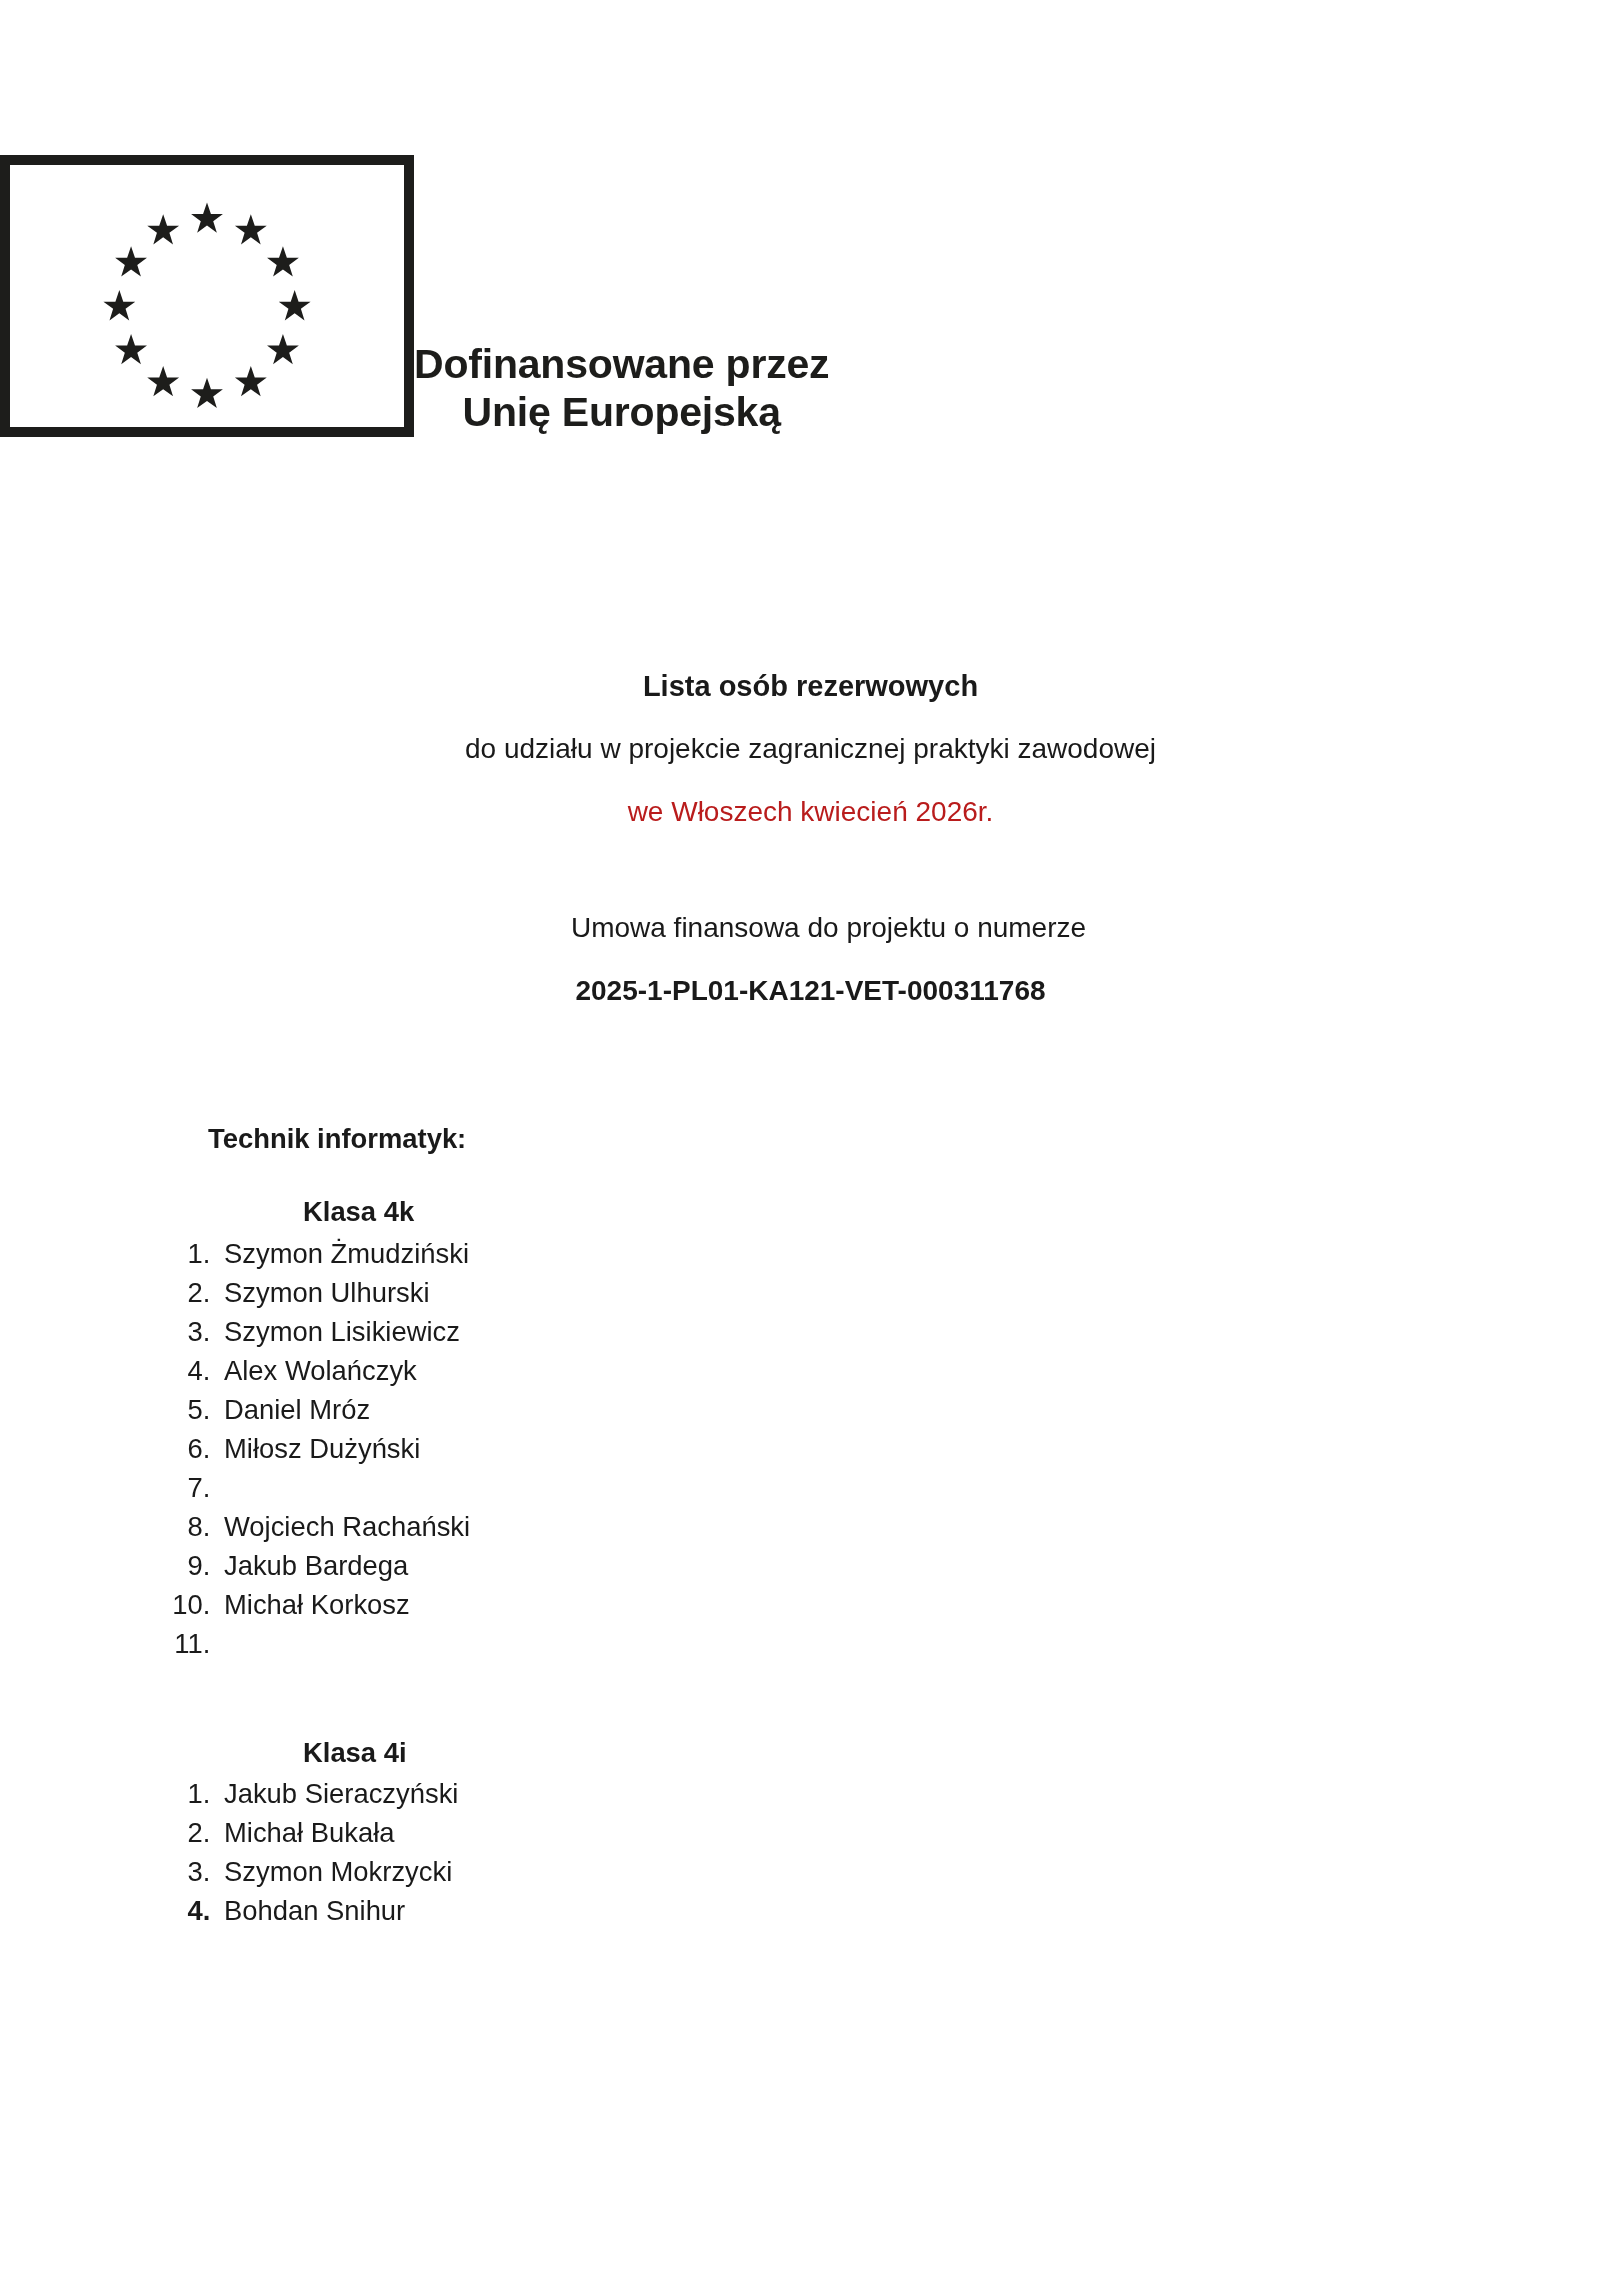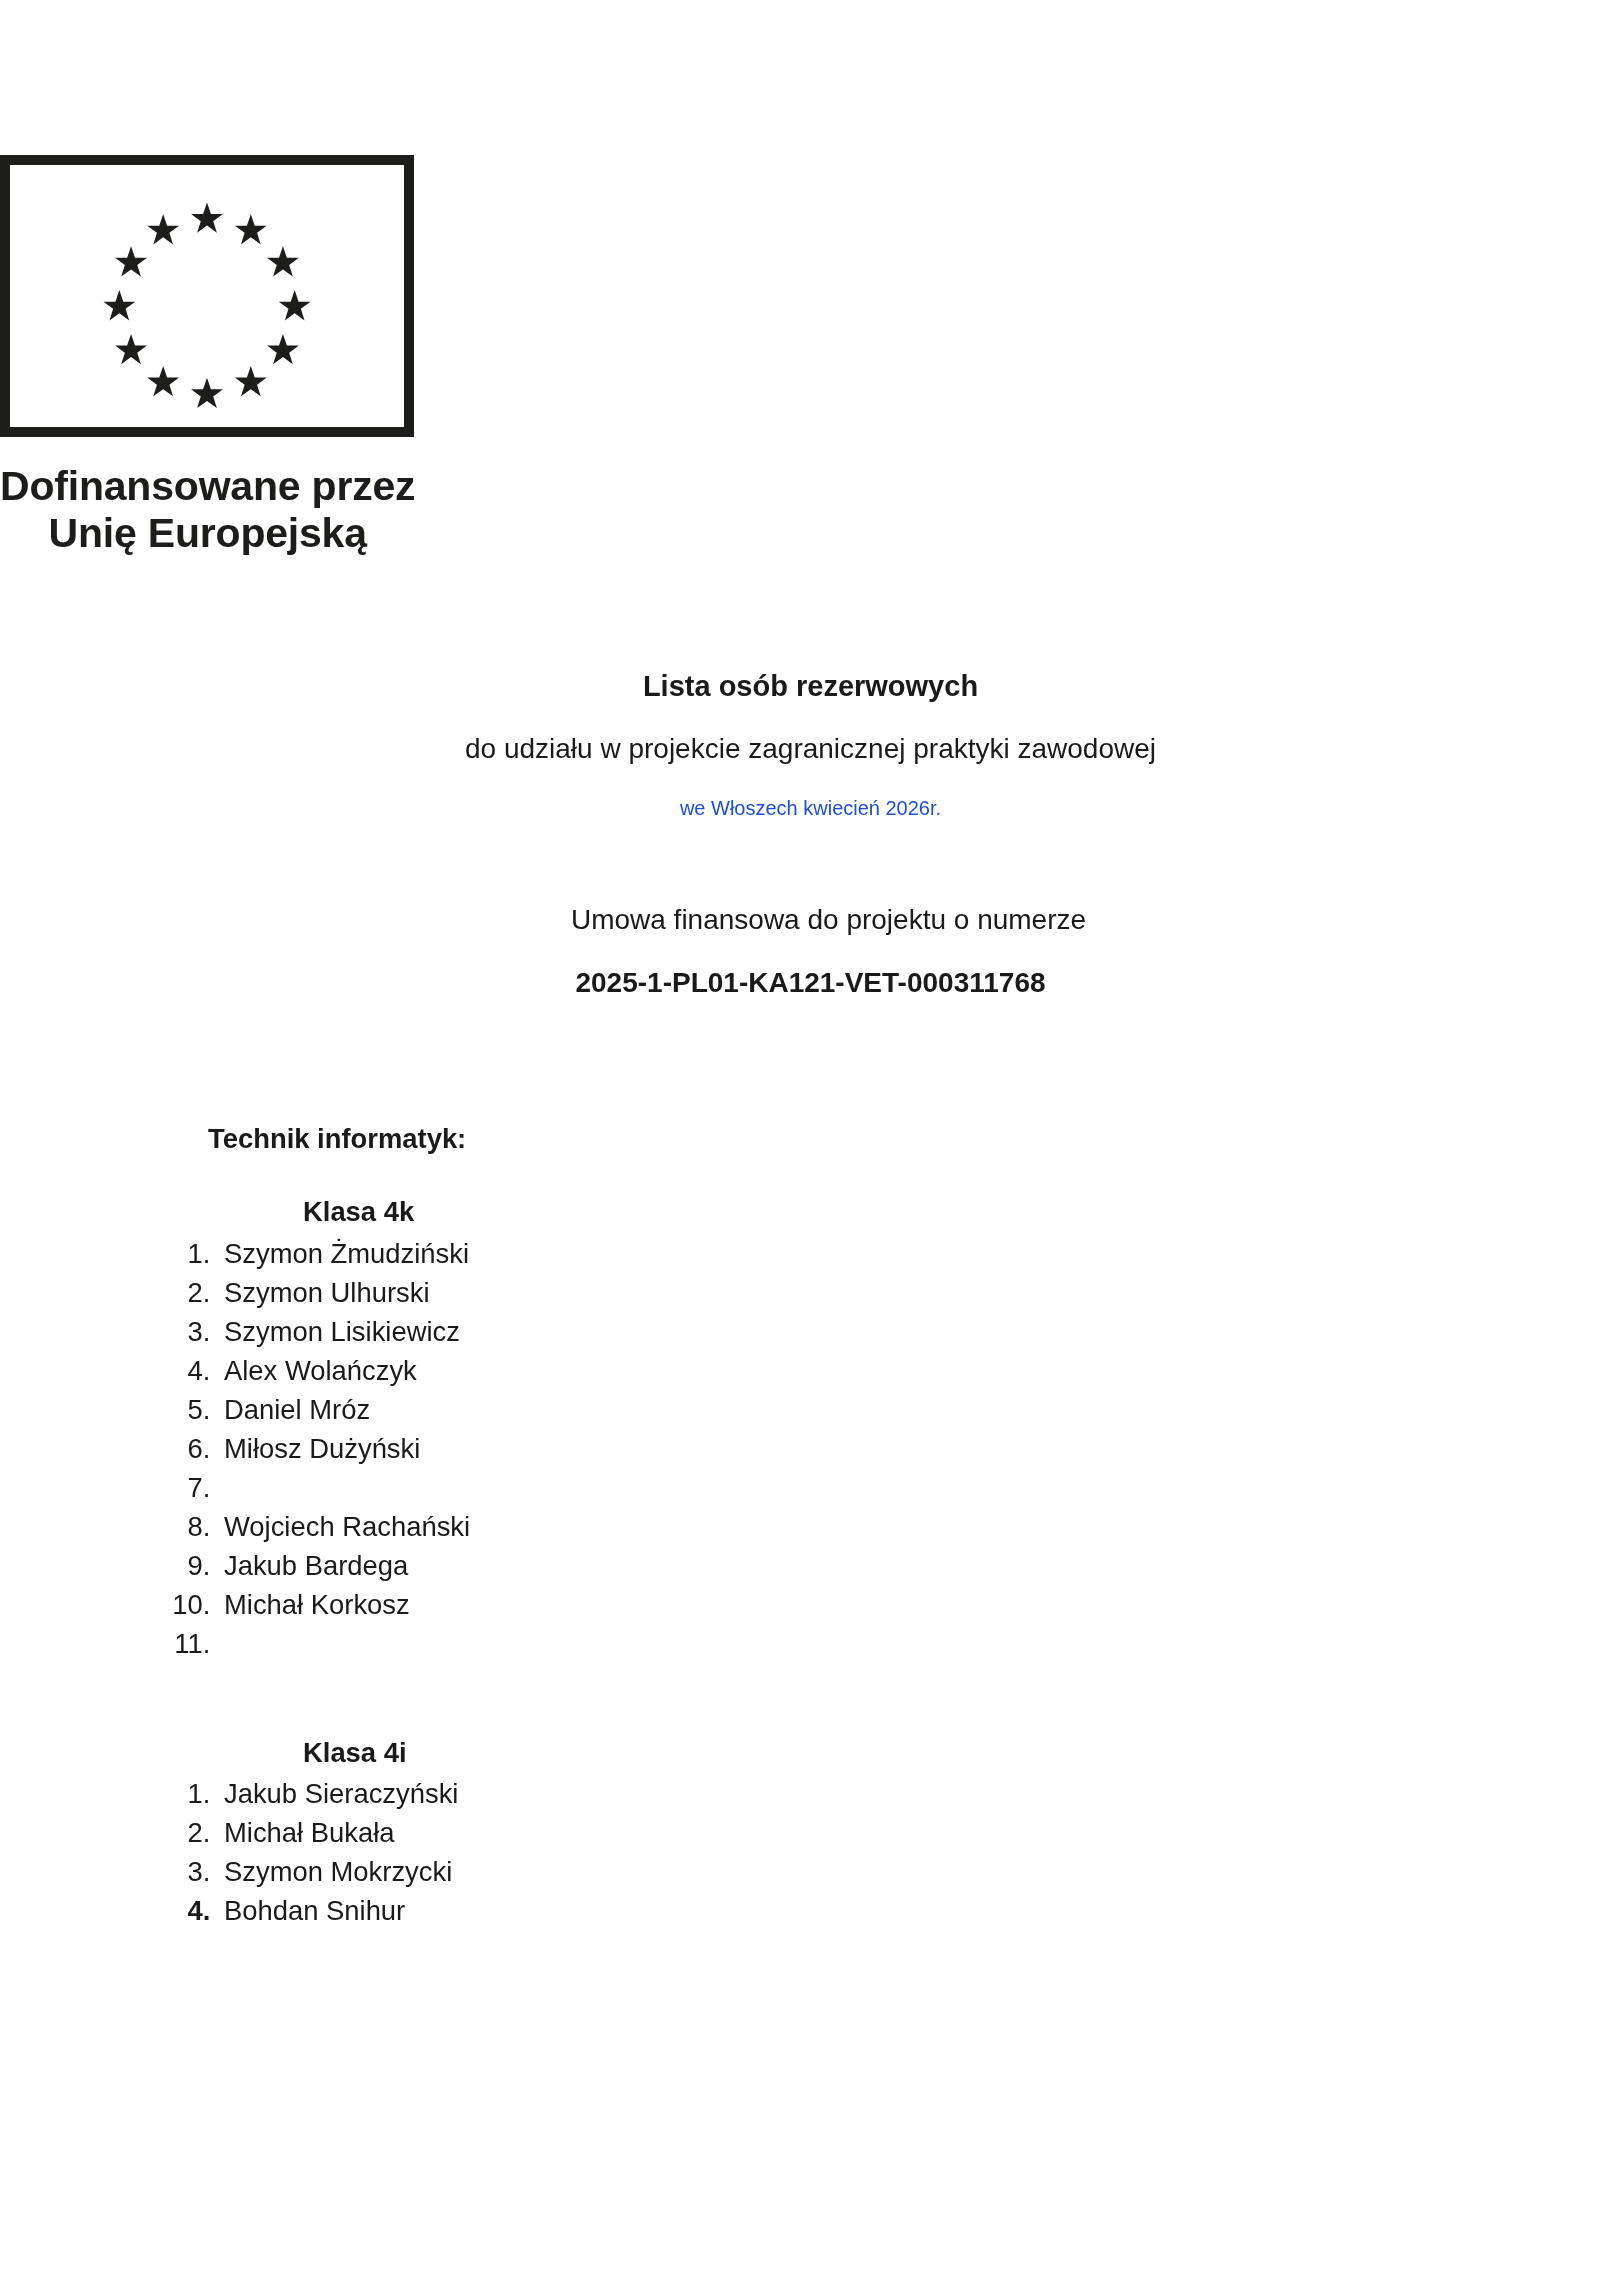--- a/index.html
+++ b/index.html
@@ -22,22 +22,22 @@
     background: #ffffff;
   }
 
   
   .eu-logo-block {
     position: absolute;
     top: 155px;
     left: 0;
     width: 100%;
     display: flex;
-    flex-direction: column;
-    align-items: flex-start;
+    flex-direction: row;
+    align-items: flex-end;
   }
 
   .eu-flag {
     width: 414px;
     height: 282px;
     box-sizing: border-box;
     border: 10.8px solid #1d1d1b;
     background: #ffffff;
     position: relative;
   }
@@ -83,24 +83,24 @@
   .doc-subtitle-1 {
     margin-top: 34px;
     font-size: 28px;
     font-weight: normal;
     line-height: 1.0;
     color: #1a1a1a;
   }
 
   .doc-subtitle-2 {
     margin-top: 35px;
-    font-size: 20px;
-    font-weight: normal;
-    line-height: 1.0;
-    color: #1d4ed8;
+    font-size: 28px;
+    font-weight: normal;
+    line-height: 1.0;
+    color: #b91c1c;
   }
 
   .agreement-intro {
     margin-top: 88px;
     font-size: 28px;
     font-weight: normal;
     line-height: 1.0;
     color: #1a1a1a;
     padding-left: 36px;
   }

